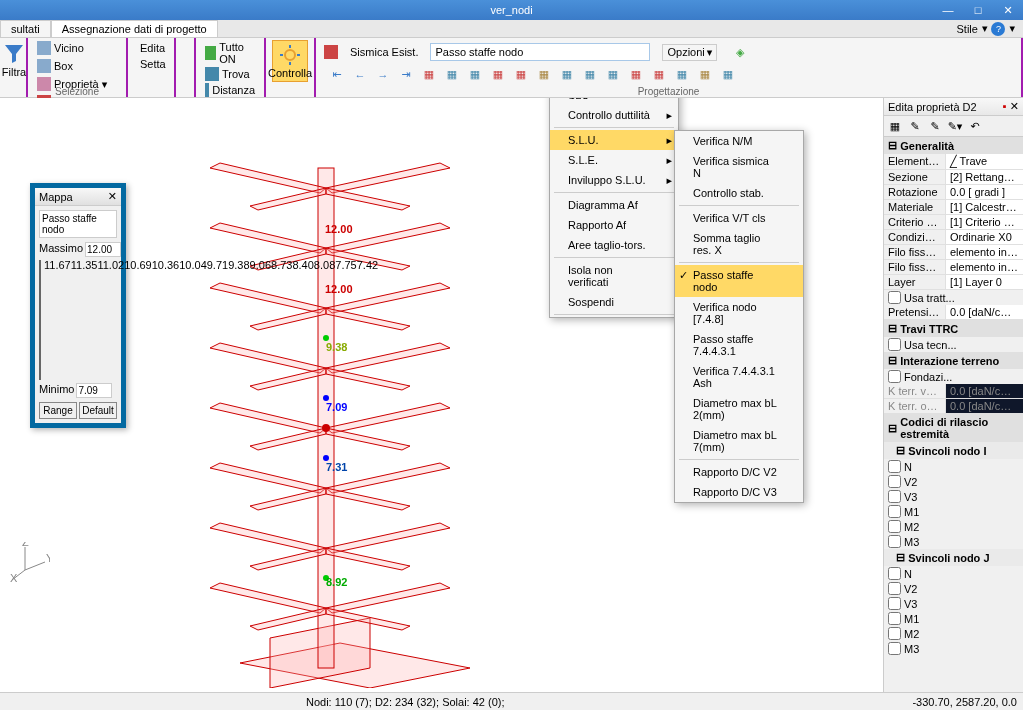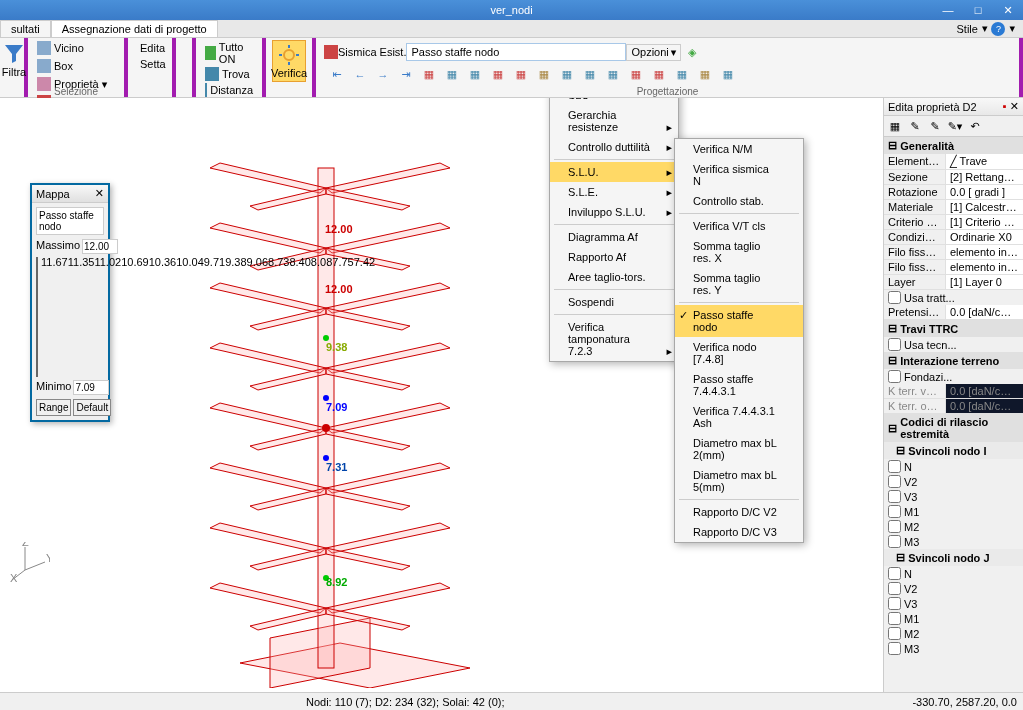--- a/index.html
+++ b/index.html
@@ -5,36 +5,36 @@
 * { box-sizing: border-box; margin: 0; padding: 0; font-family: 'Segoe UI', Tahoma, sans-serif; font-size: 11px; }
 body { width: 1023px; height: 710px; background: #f0f0f0; overflow: hidden; position: relative; }
 .titlebar { height: 20px; background: linear-gradient(#4a90d9, #3a7bc8); display: flex; align-items: center; justify-content: center; color: #fff; position: relative; }
 .titlebar-controls { position: absolute; right: 0; display: flex; }
 .titlebar-btn { width: 30px; height: 20px; display: flex; align-items: center; justify-content: center; color: #fff; cursor: pointer; }
 .tabbar { height: 18px; background: #e8e8e8; display: flex; align-items: center; border-bottom: 1px solid #ccc; }
 .tab { padding: 2px 10px; border: 1px solid #ccc; border-bottom: none; background: #f5f5f5; cursor: pointer; }
 .tab.active { background: #fff; }
 .stile { margin-left: auto; padding: 2px 8px; display: flex; align-items: center; gap: 4px; }
 .ribbon { height: 60px; background: #f5f5f5; display: flex; border-bottom: 1px solid #ccc; }
-.ribbon-group { border-right: 4px solid #a21caf; padding: 2px 6px; display: flex; flex-direction: column; position: relative; }
+.ribbon-group { border-right: 2px solid #a21caf; padding: 2px 6px; display: flex; flex-direction: column; position: relative; }
 .group-label { position: absolute; bottom: 0; left: 0; right: 0; text-align: center; font-size: 10px; color: #666; }
 .ribbon-items { display: flex; flex-wrap: wrap; gap: 2px; }
 .ribbon-item { display: flex; align-items: center; gap: 3px; padding: 1px 3px; cursor: pointer; }
 .ri-icon { width: 14px; height: 14px; display: inline-block; }
 .big-btn { display: flex; flex-direction: column; align-items: center; padding: 2px 8px; cursor: pointer; }
 .big-btn.highlighted { background: #ffd966; border: 1px solid #e8a030; }
 .big-icon { width: 24px; height: 24px; }
-.search-row { display: flex; align-items: center; gap: 0; padding: 2px; }
+.search-row { display: flex; align-items: center; gap: 12px; padding: 2px; }
 .search-input { width: 220px; height: 18px; border: 1px solid #a8c8e8; padding: 0 4px; font-size: 11px; }
 .opzioni-btn { border: 1px solid #ccc; padding: 1px 4px; display: flex; align-items: center; gap: 2px; cursor: pointer; }
 .icon-row { display: flex; gap: 1px; }
 .icon-btn { width: 22px; height: 20px; display: flex; align-items: center; justify-content: center; border: 1px solid transparent; cursor: pointer; }
 .workspace { position: absolute; top: 98px; left: 0; right: 0; bottom: 18px; background: #fff; }
 .viewport { position: absolute; left: 0; right: 140px; top: 0; bottom: 0; background: #fff; overflow: hidden; }
-.mappa-panel { position: absolute; left: 30px; top: 85px; width: 80px; background: #f0f0f0; border: 2px solid #0369a1; box-shadow: 2px 2px 6px rgba(0,0,0,0.3); }
+.mappa-panel { position: absolute; left: 30px; top: 85px; width: 96px; background: #f0f0f0; border: 5px solid #0369a1; box-shadow: 2px 2px 6px rgba(0,0,0,0.3); }
 .mappa-title { background: linear-gradient(#f8f8f8, #e0e0e0); padding: 2px 4px; display: flex; justify-content: space-between; align-items: center; border-bottom: 1px solid #ccc; }
 .mappa-body { padding: 4px; }
 .mappa-label { border: 1px solid #ccc; background: #fff; padding: 2px; margin-bottom: 4px; font-size: 10px; }
 .mappa-row { display: flex; align-items: flex-start; gap: 2px; margin-bottom: 2px; font-size: 10px; }
 .mappa-input { width: 36px; border: 1px solid #ccc; font-size: 10px; padding: 1px; }
 .gradient-bar { width: 12px; height: 120px; background: linear-gradient(to bottom, #c00, #f80, #ff0, #8f0, #0f0, #0fc, #0cf, #08f, #00f); border: 1px solid #666; }
 .gradient-labels { display: flex; flex-direction: row; justify-content: space-between; height: 120px; font-size: 9px; line-height: 10px; }
 .gradient-row { display: flex; gap: 3px; margin: 3px 0; }
 .mappa-btns { display: flex; gap: 2px; margin-top: 4px; }
 .mappa-btn { flex: 1; border: 1px solid #888; background: #f0f0f0; padding: 2px; font-size: 10px; cursor: pointer; }
@@ -152,21 +152,21 @@
         <span class="ri-icon" style="background:#48a;"></span>
         <span>Distanza</span>
       </div>
   </div>
   <div class="ribbon-group" style="width:50px;">
     <div class="big-btn highlighted">
       <svg class="big-icon" viewBox="0 0 24 24">
           <circle cx="12" cy="12" r="5" fill="none" stroke="#e8a030" stroke-width="2"></circle>
           <path d="M12 2v3M12 19v3M2 12h3M19 12h3" stroke="#3a7bc8" stroke-width="2"></path>
         </svg>
-      <span>Verifica</span>
+      <span>Controlla</span>
     </div>
   </div>
   <div class="ribbon-group" style="flex:1;">
     <div style="display:flex;flex-direction:column;">
       <div class="search-row">
         <span class="ri-icon" style="background:#c44;"></span>
         <span>Sismica Esist.</span>
         <input class="search-input" value="Passo staffe nodo" style="">
         <div class="opzioni-btn"><span>Opzioni</span> ▾</div>
         <div class="icon-btn">
@@ -341,51 +341,49 @@
           </div>
         <div class="mappa-btns">
           <button class="mappa-btn">Range</button>
           <button class="mappa-btn">Default</button>
         </div>
       </div>
     </div>
 
     <div class="context-menu" style="left:549px;top:-26px;width:125px;">
       <div class="menu-item">Stato progetto SLU</div>
-      <div class="menu-item has-sub">Gerarchia resistenze</div>
       <div class="menu-item has-sub">Controllo duttilità</div>
       <div class="menu-sep"></div>
       <div class="menu-item has-sub highlighted">S.L.U.</div>
       <div class="menu-item has-sub">S.L.E.</div>
       <div class="menu-item has-sub">Inviluppo S.L.U.</div>
       <div class="menu-sep"></div>
       <div class="menu-item">Diagramma Af</div>
       <div class="menu-item">Rapporto Af</div>
       <div class="menu-item">Aree taglio-tors.</div>
       <div class="menu-sep"></div>
+      <div class="menu-item">Isola non verificati</div>
       <div class="menu-item">Sospendi</div>
       <div class="menu-sep"></div>
-      <div class="menu-item has-sub">Verifica tamponatura 7.2.3</div>
-    </div>
-
-    <div class="context-menu" style="left:674px;top:40px;width:125px;">
+    </div>
+
+    <div class="context-menu" style="left:674px;top:32px;width:125px;">
       <div class="menu-item">Verifica N/M</div>
       <div class="menu-item">Verifica sismica N</div>
       <div class="menu-item">Controllo stab.</div>
       <div class="menu-sep"></div>
       <div class="menu-item">Verifica V/T cls</div>
       <div class="menu-item">Somma taglio res. X</div>
-      <div class="menu-item">Somma taglio res. Y</div>
       <div class="menu-sep"></div>
       <div class="menu-item highlighted menu-check">Passo staffe nodo</div>
       <div class="menu-item">Verifica nodo [7.4.8]</div>
       <div class="menu-item">Passo staffe 7.4.4.3.1</div>
       <div class="menu-item">Verifica 7.4.4.3.1 Ash</div>
       <div class="menu-item">Diametro max bL 2(mm)</div>
-      <div class="menu-item">Diametro max bL 5(mm)</div>
+      <div class="menu-item">Diametro max bL 7(mm)</div>
       <div class="menu-sep"></div>
       <div class="menu-item">Rapporto D/C V2</div>
       <div class="menu-item">Rapporto D/C V3</div>
     </div>
   </div>
 
   <div class="props-panel">
     <div class="props-title">
       <span>Edita proprietà D2</span>
       <span><span style="color:#c00;">▪</span> <span>✕</span></span>

